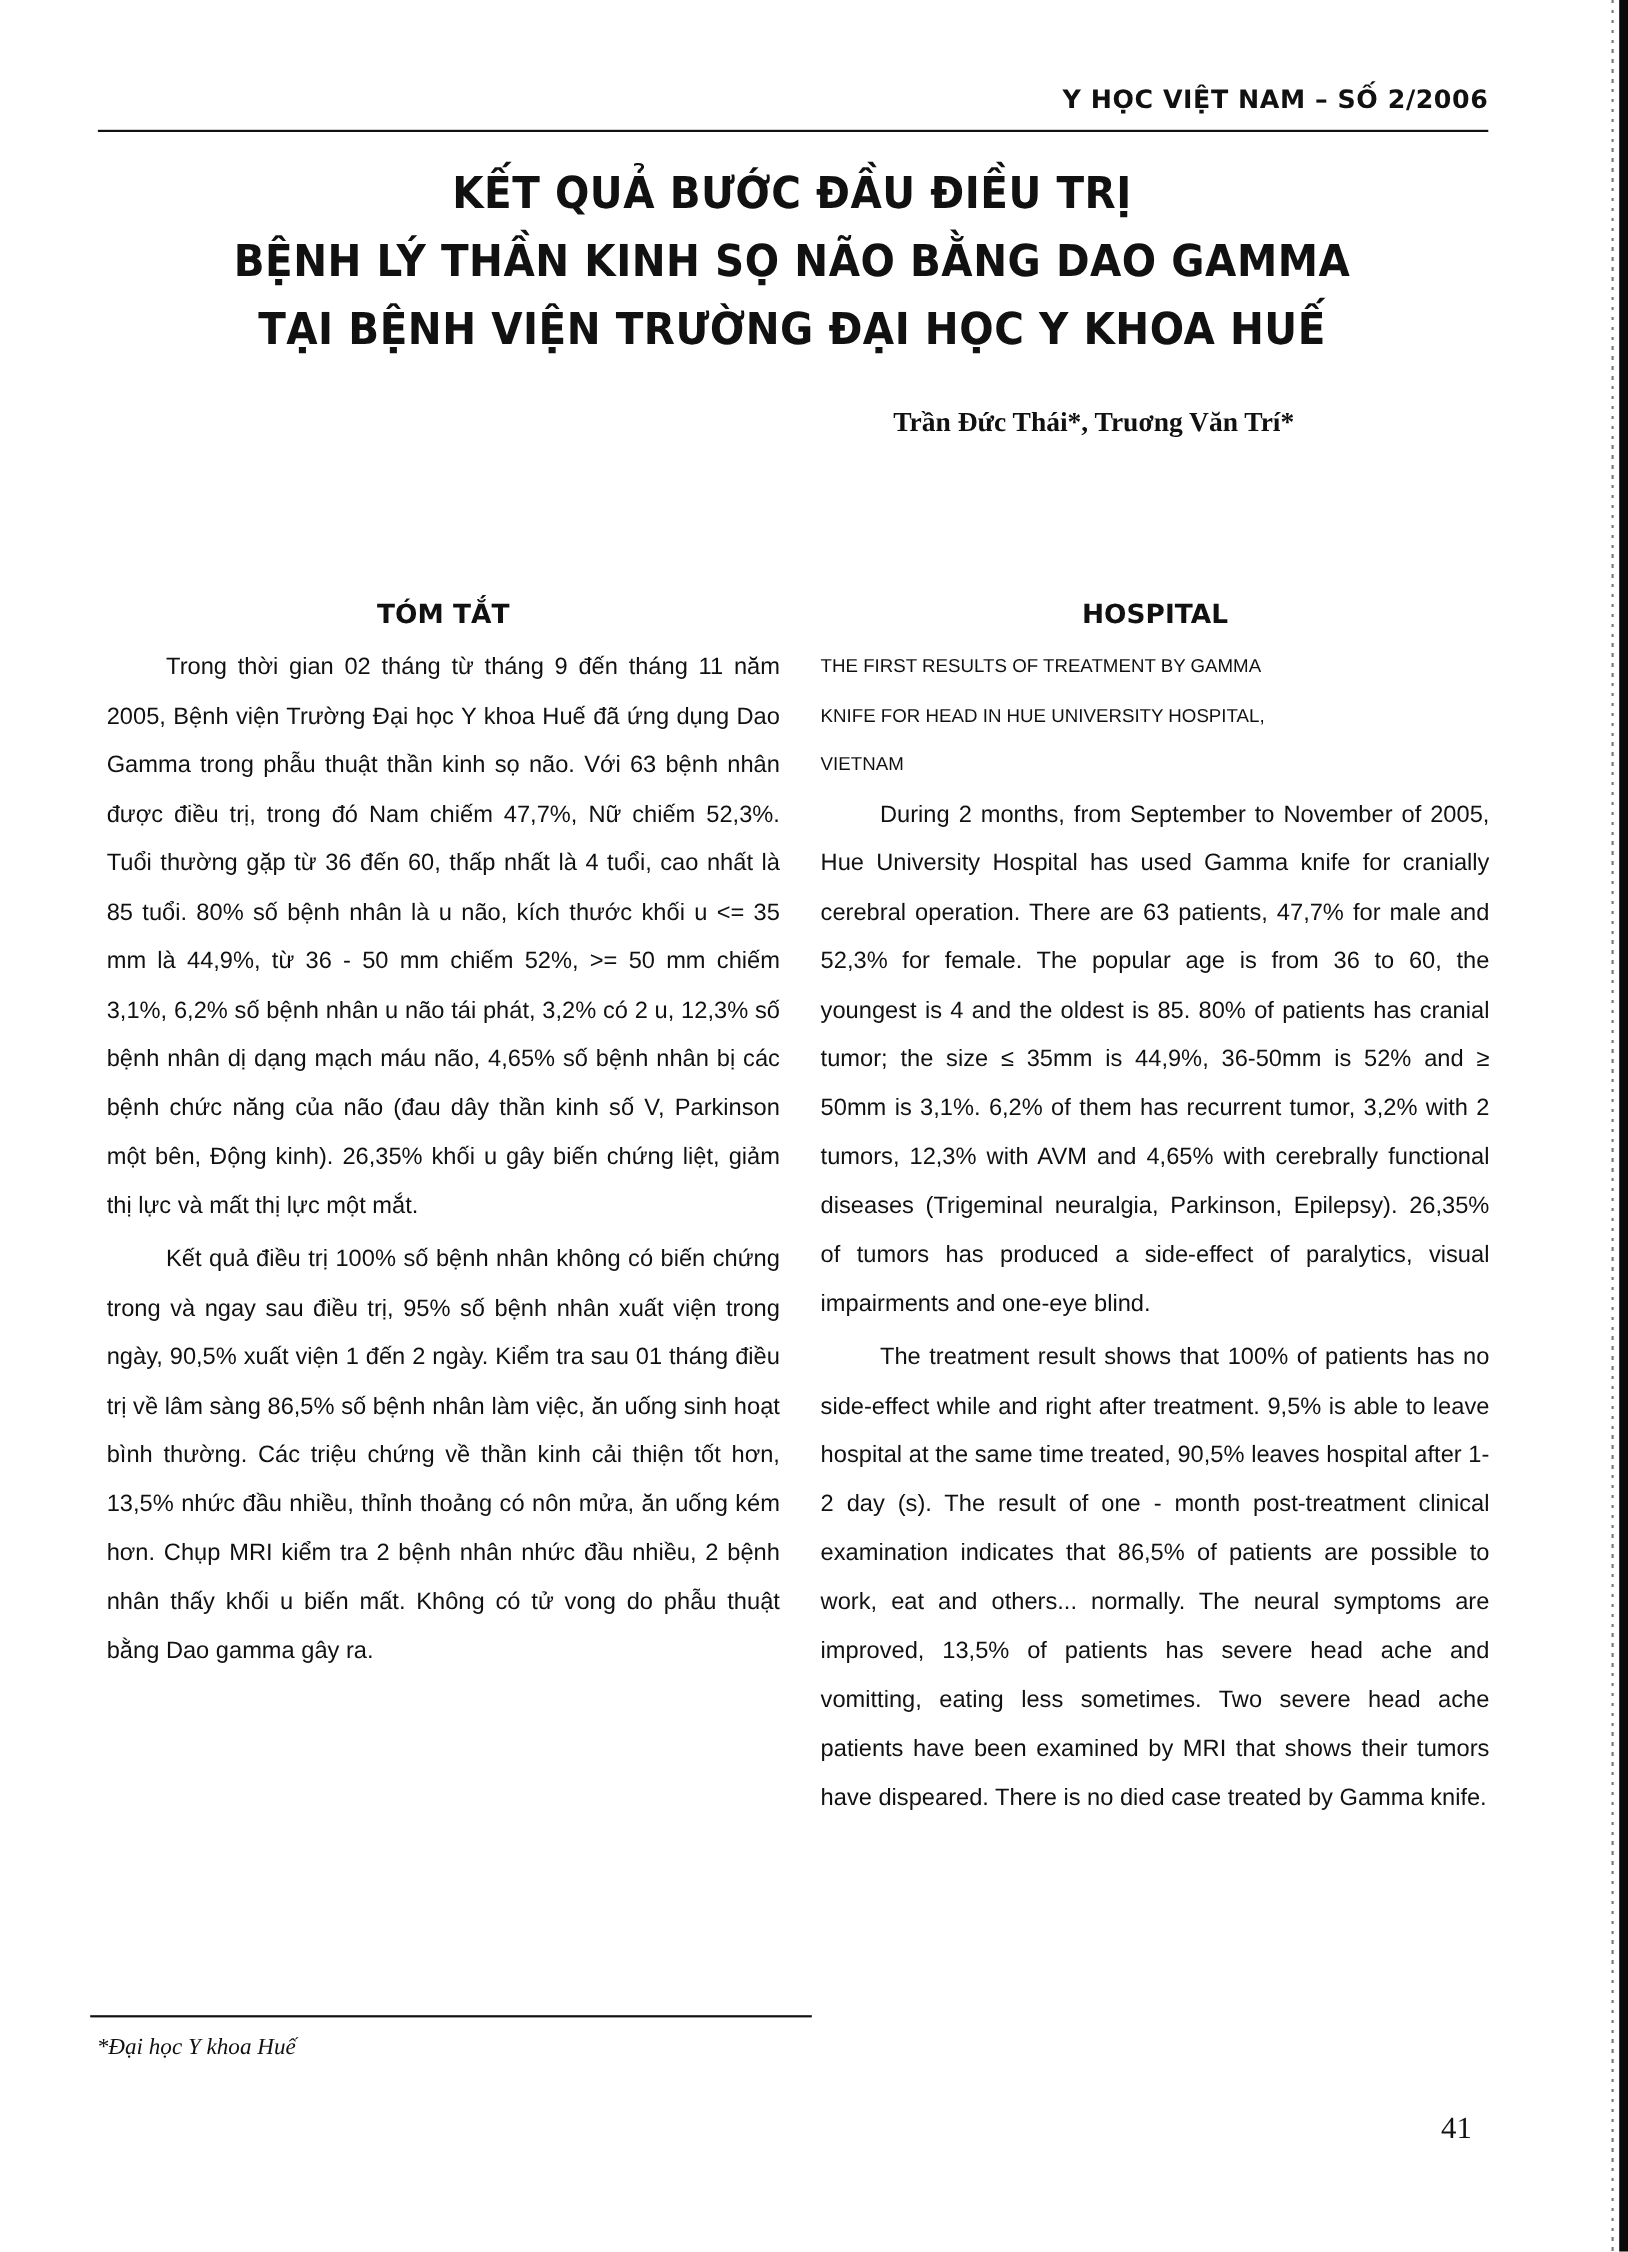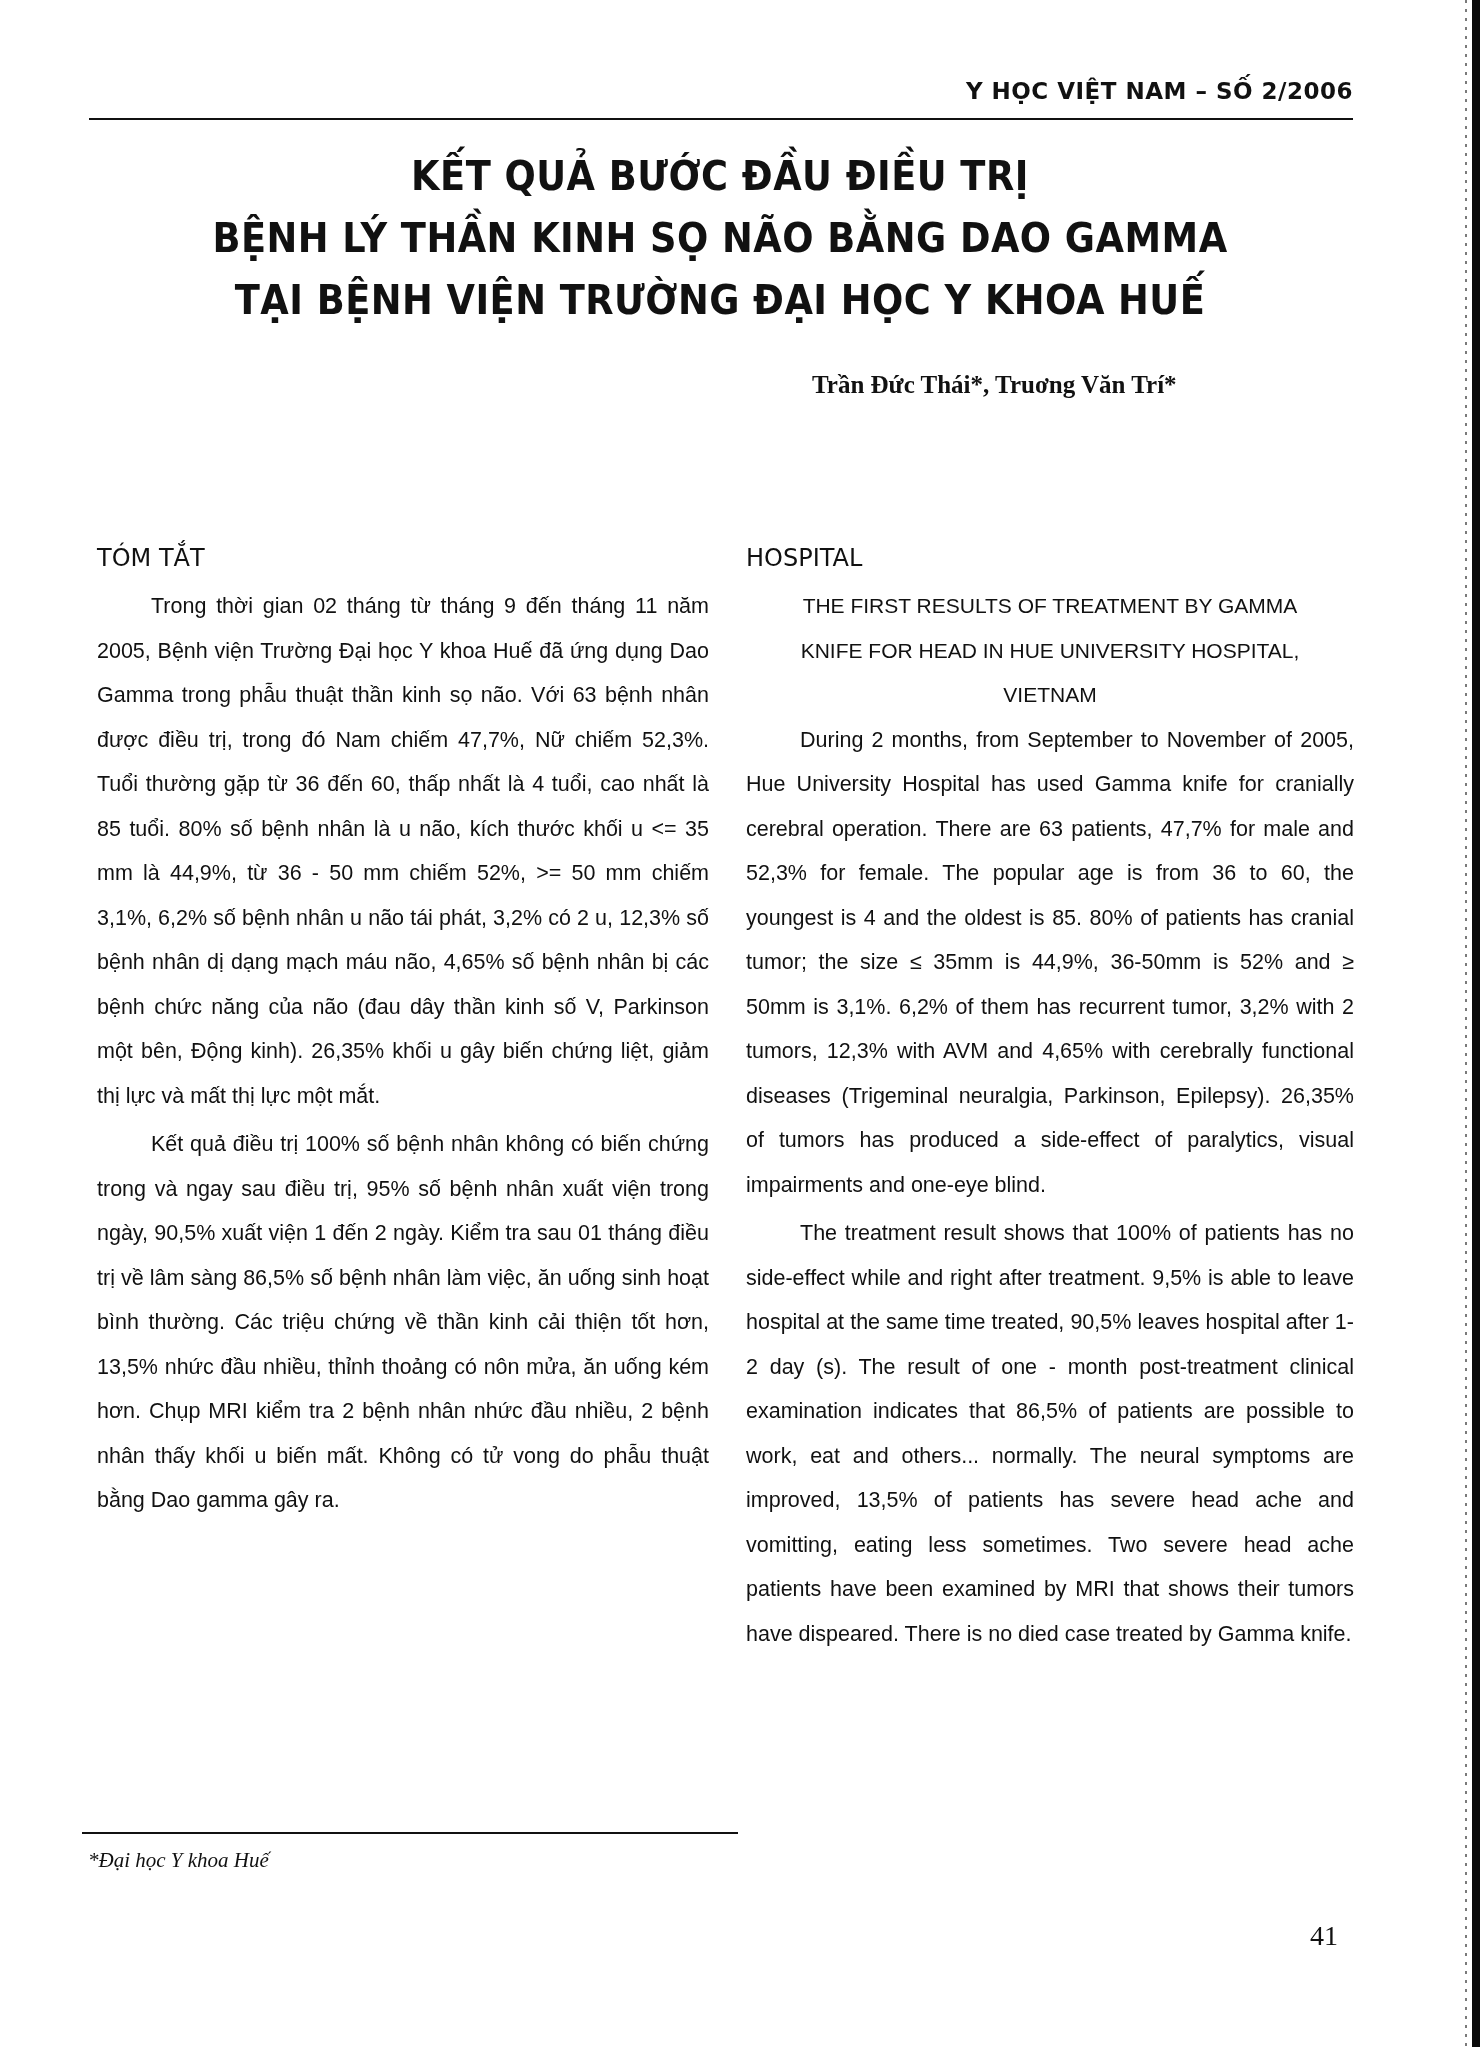--- a/index.html
+++ b/index.html
@@ -34,25 +34,25 @@
     font-family: "Liberation Serif", serif; font-weight: bold; font-size: 25px; line-height: 45px;
   }
   .col {
     position: absolute; width: 610px;
     font-family: "Liberation Sans", sans-serif; font-size: 21.5px; line-height: 44.5px;
     text-align: justify;
   }
   .col-left { left: 97px; top: 540px; width: 612px; }
   .col-right { left: 746px; top: 540px; width: 608px; }
   .section-heading {
-    font-family: "DejaVu Sans", sans-serif; font-weight: normal; font-size: 24px; line-height: 36px;
-    margin: 0 0 8px 0; text-align: left;
+    font-family: "DejaVu Sans", sans-serif; font-weight: bold; font-size: 24px; line-height: 36px;
+    margin: 0 0 8px 0; text-align: center;
   }
   .subtitle {
-    text-align: center; font-size: 21px; line-height: 44.5px; margin: 0;
+    font-size: 17px; line-height: 44.5px; margin: 0;
   }
   .para { margin: 0 0 4px 0; text-indent: 54px; }
   .foot-rule {
     position: absolute; left: 82px; top: 1832px; width: 656px; height: 2px; background: #111;
   }
   .footnote {
     position: absolute; left: 88px; top: 1848px;
     font-family: "Liberation Serif", serif; font-style: italic; font-size: 21px;
   }
   .page-number {

